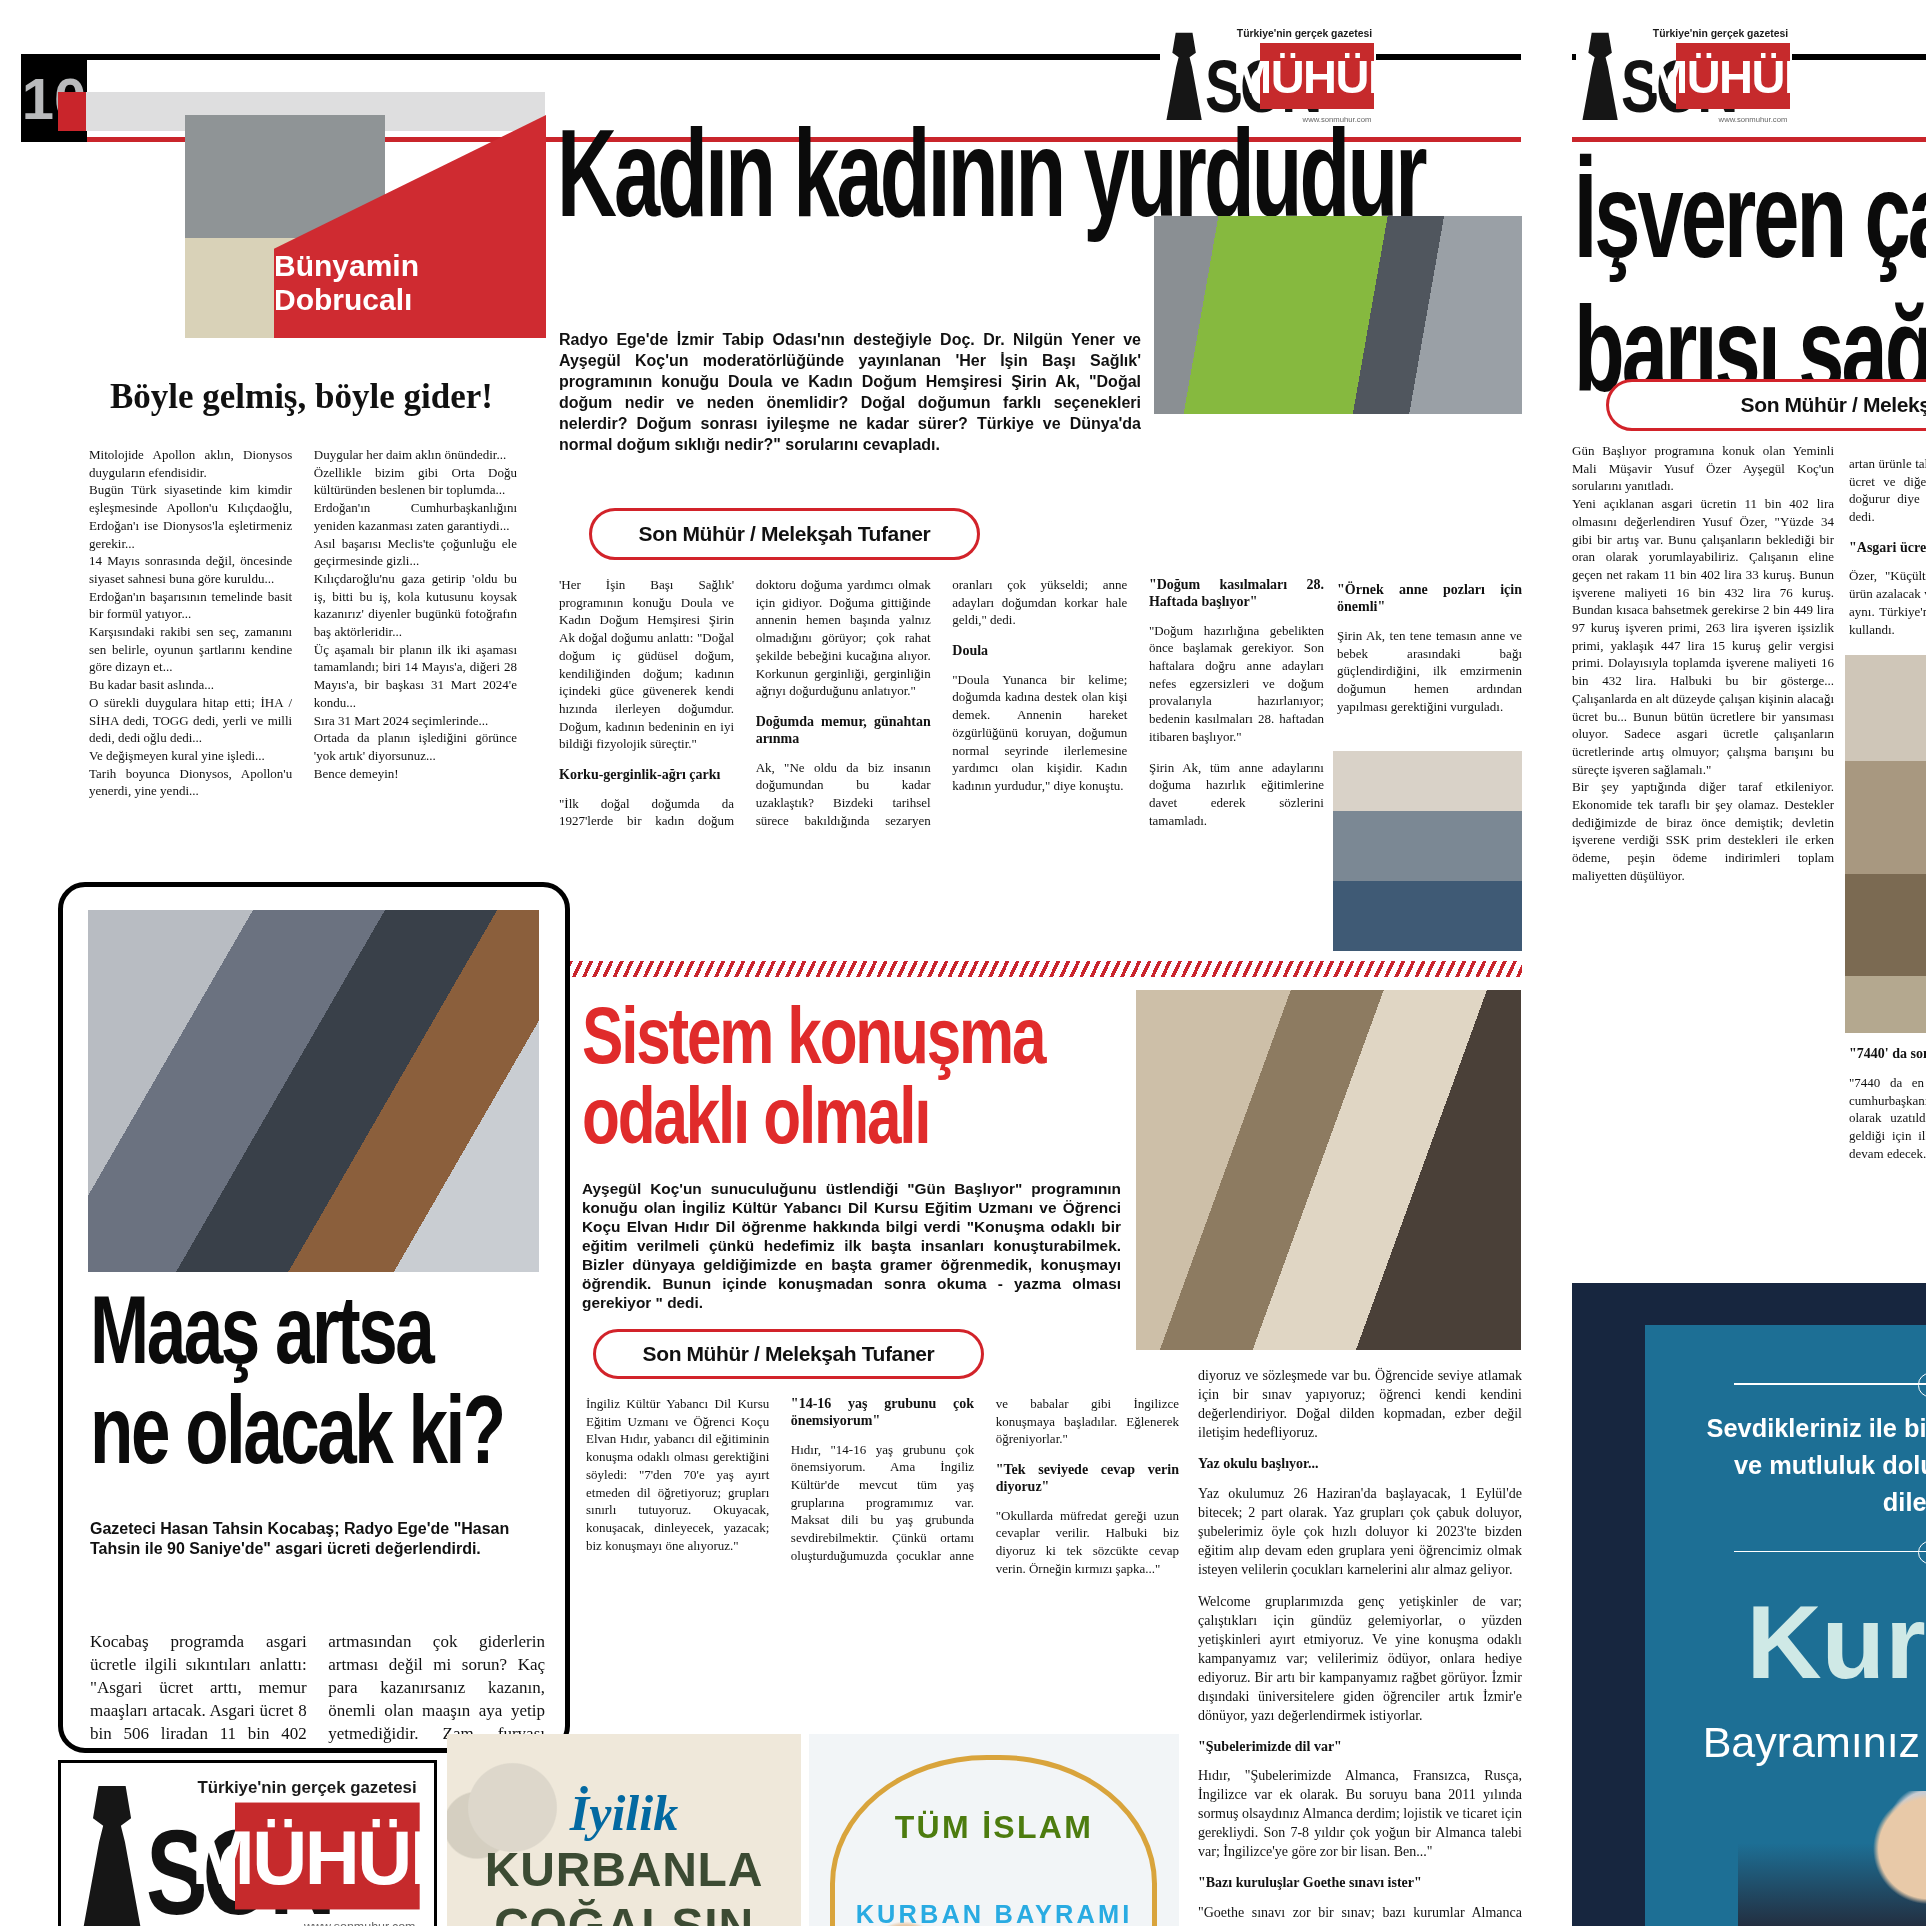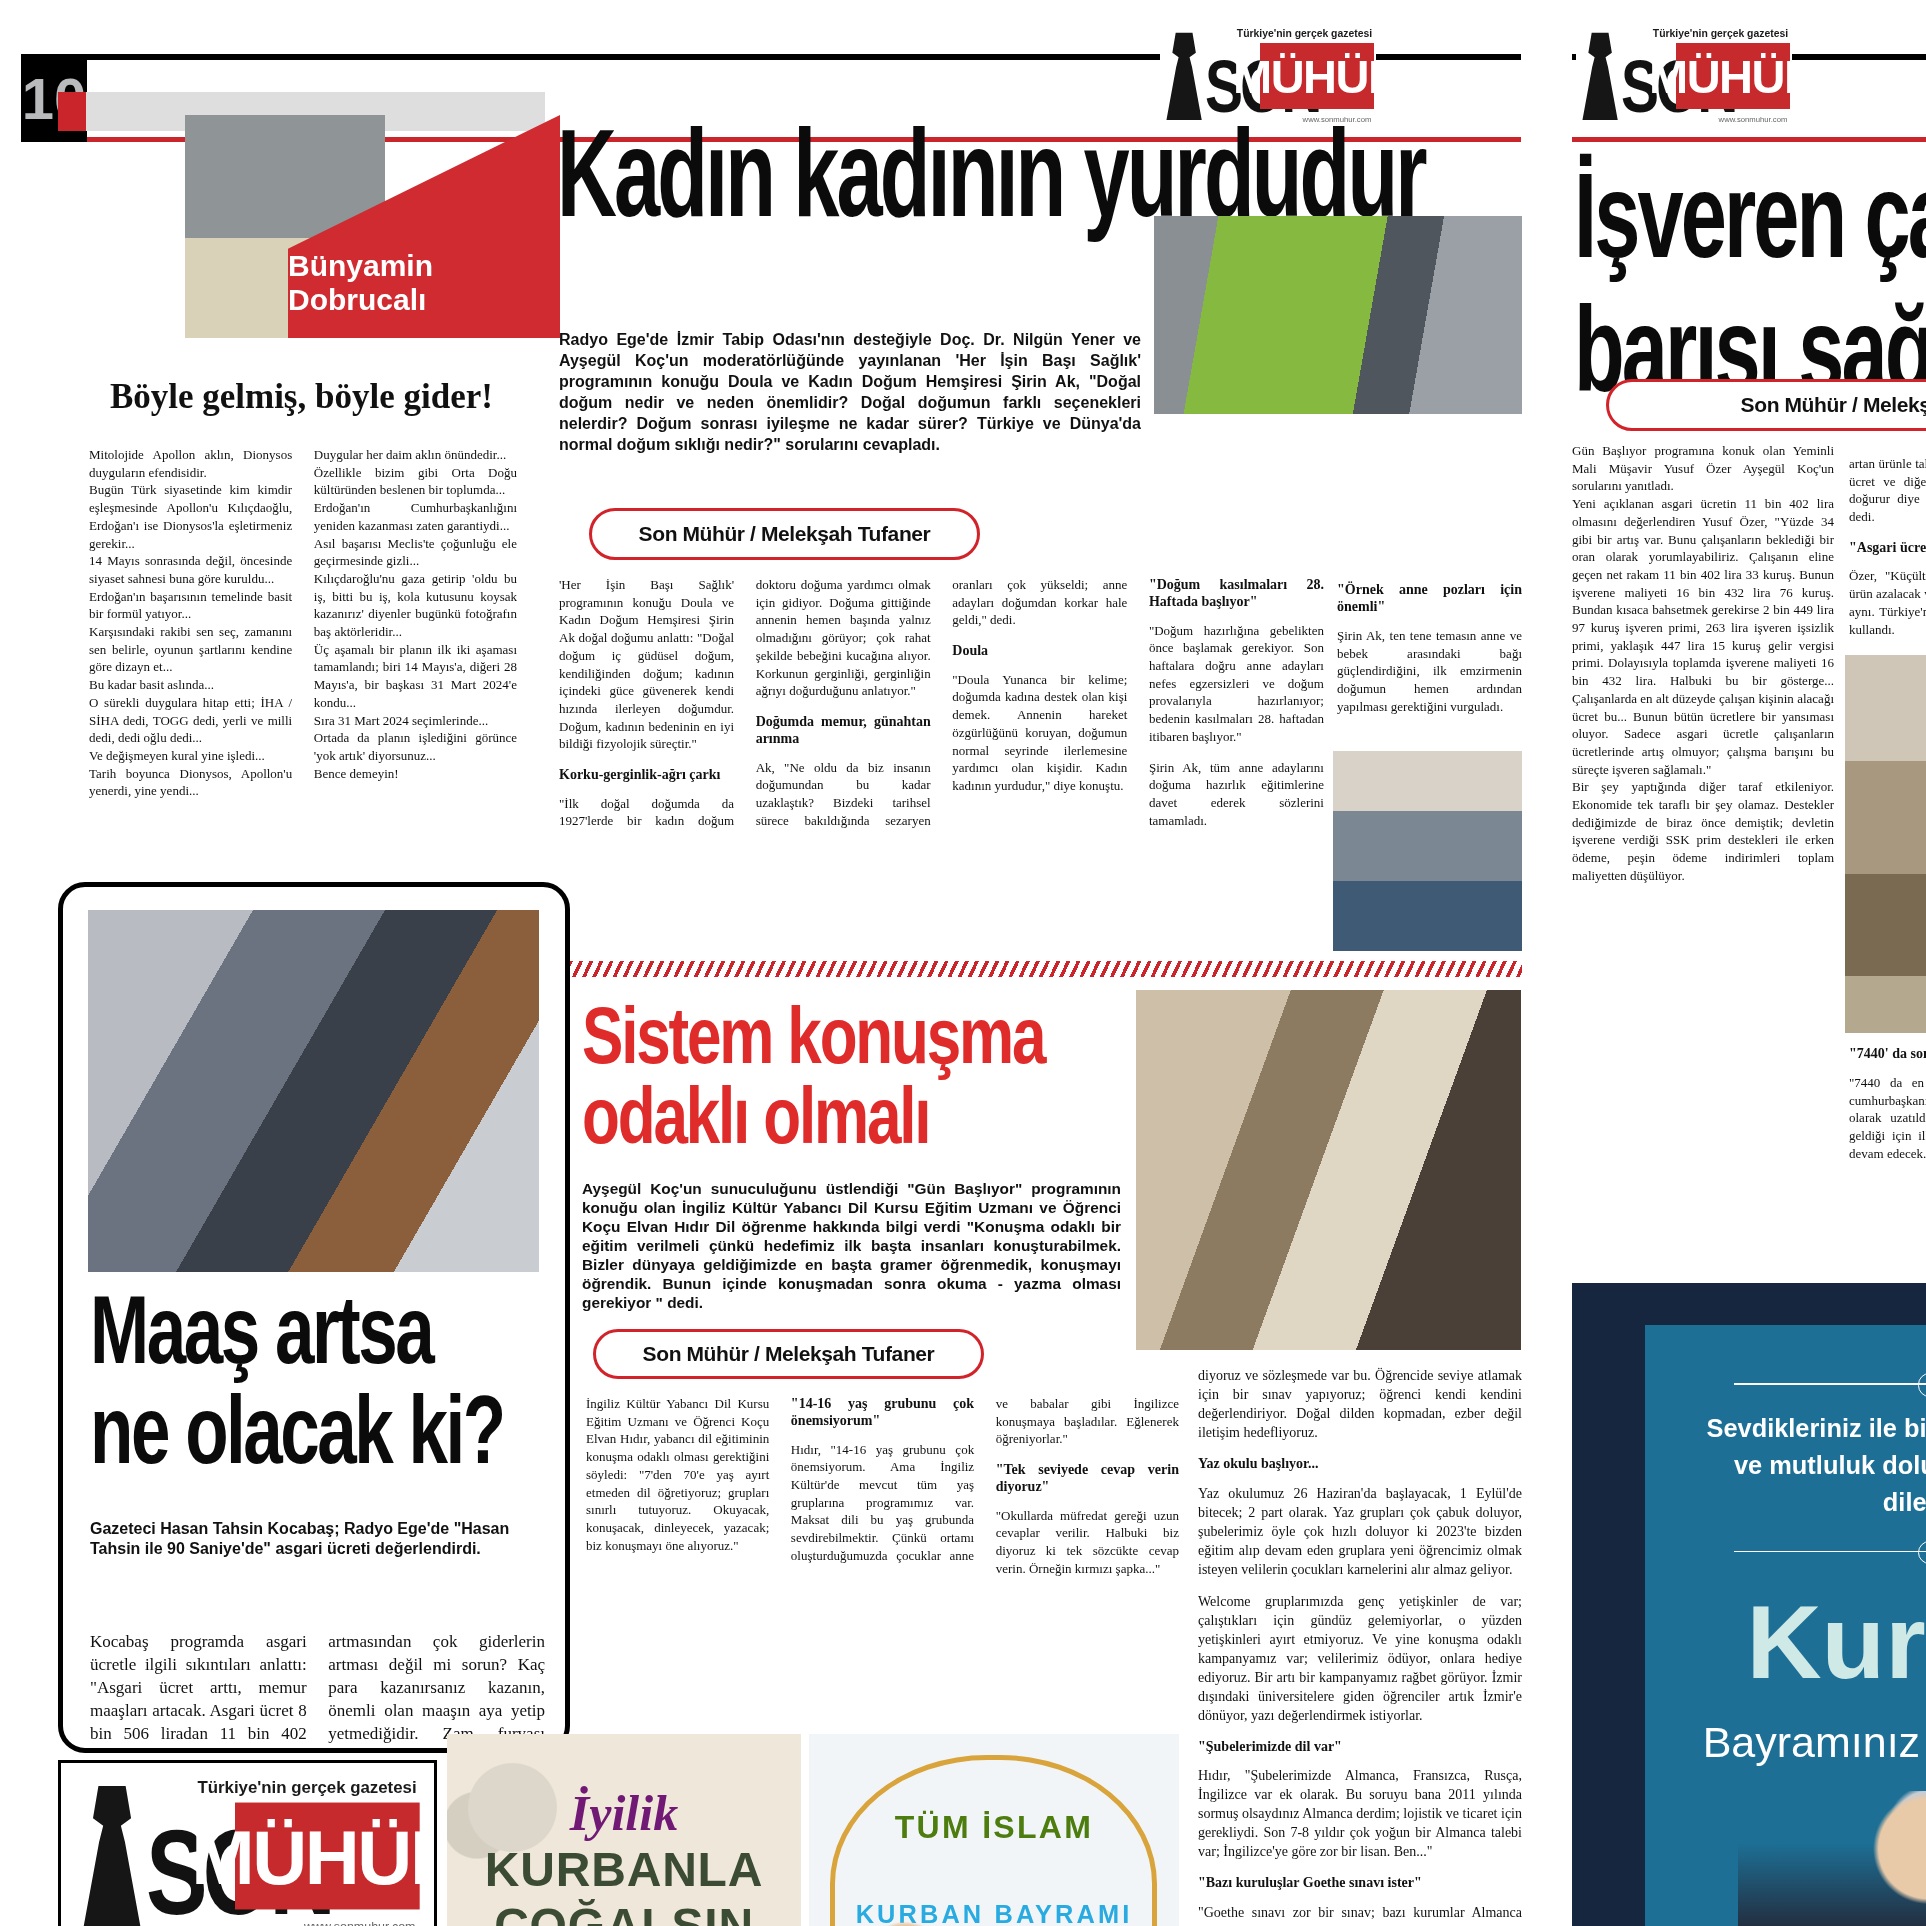--- a/index.html
+++ b/index.html
@@ -55,21 +55,21 @@
     <div class="tag">Türkiye'nin gerçek gazetesi</div>
     <div class="son">SON</div>
     <div class="muhur">MÜHÜR</div>
     <div class="web">www.sonmuhur.com</div>
   </div>
 
   <div class="abs" style="left:58px;top:92px;width:487px;height:776px;">
     <div class="abs" style="left:0;top:0;width:487px;height:39px;background:#dededf;"></div>
     <div class="abs" style="left:0;top:0;width:28px;height:39px;background:#c9252b;"></div>
     <div class="abs photo" style="left:127px;top:23px;width:200px;height:223px;background:linear-gradient(#8f9496 0 55%,#d9d2b8 55%);"></div>
-    <div class="abs" style="left:216px;top:23px;width:272px;height:223px;background:#cf2b31;clip-path:polygon(100% 0,100% 100%,0 100%,0 60%);display:flex;align-items:flex-end;justify-content:flex-start;padding-bottom:21px;box-sizing:border-box;margin-left:14px;">
+    <div class="abs" style="left:216px;top:23px;width:272px;height:223px;background:#cf2b31;clip-path:polygon(100% 0,100% 100%,0 100%,0 60%);display:flex;align-items:flex-end;justify-content:flex-start;padding-bottom:21px;box-sizing:border-box;">
       <span style="color:#fff;font-size:30px;font-weight:600;">Bünyamin Dobrucalı</span>
     </div>
     <div class="abs serif" style="left:15.4px;top:285px;width:456px;text-align:center;font-size:35px;font-weight:700;">Böyle gelmiş, böyle gider!</div>
     <div class="abs serif just cols2 pre body-sm" style="left:31px;top:354px;width:428px;height:416px;overflow:hidden;">Mitolojide Apollon aklın, Dionysos duyguların efendisidir.
 Bugün Türk siyasetinde kim kimdir eşleşmesinde Apollon'u Kılıçdaoğlu, Erdoğan'ı ise Dionysos'la eşletirmeniz gerekir...
 14 Mayıs sonrasında değil, öncesinde siyaset sahnesi buna göre kuruldu...
 Erdoğan'ın başarısının temelinde basit bir formül yatıyor...
 Karşısındaki rakibi sen seç, zamanını sen belirle, oyunun şartlarını kendine göre dizayn et...
 Bu kadar basit aslında...
 O sürekli duygulara hitap etti; İHA / SİHA dedi, TOGG dedi, yerli ve milli dedi, dedi oğlu dedi...
@@ -155,21 +155,21 @@
       <div class="tag">Türkiye'nin gerçek gazetesi</div>
       <div class="son">SON</div>
       <div class="muhur">MÜHÜR</div>
       <div class="web">www.sonmuhur.com</div>
     </div>
 
   </div>
 
   <div class="abs" style="left:447px;top:1734px;width:354px;height:715px;background:#efe8da;overflow:hidden;">
     <div class="abs" style="left:-23px;top:-15.4px;width:177px;height:177px;border-radius:50%;background:radial-gradient(circle,#d9d4c8 0 35%,transparent 36%),radial-gradient(circle at 30% 60%,#cfcabc 0 20%,transparent 21%);opacity:.8;"></div>
-    <div class="abs script" style="left:0;top:50px;width:354px;text-align:center;font-size:50px;color:#701a75;font-weight:700;">İyilik</div>
+    <div class="abs script" style="left:0;top:50px;width:354px;text-align:center;font-size:50px;color:#0369a1;font-weight:700;">İyilik</div>
     <div class="abs" style="left:0;top:108px;width:354px;text-align:center;font-size:48px;font-weight:900;color:#3c4b33;letter-spacing:0.8px;">KURBANLA</div>
     <div class="abs" style="left:0;top:164px;width:354px;text-align:center;font-size:48px;font-weight:900;color:#3c4b33;letter-spacing:0.8px;">ÇOĞALSIN</div>
 
   </div>
 
   <div class="abs" style="left:809px;top:1734px;width:370px;height:717px;background:#f2f5f7;overflow:hidden;">
     <div class="abs" style="left:21px;top:21px;width:327px;height:339px;border:5.4px solid #d9a43c;border-radius:48% 48% 0 0 / 38% 38% 0 0;box-sizing:border-box;"></div>
     <div class="abs" style="left:0;top:75px;width:370px;text-align:center;font-size:32px;font-weight:800;color:#4d7c0f;letter-spacing:2.3px;">TÜM İSLAM</div>
     <div class="abs" style="left:0;top:166px;width:370px;text-align:center;font-size:25.4px;font-weight:800;color:#29abe2;letter-spacing:3.1px;">KURBAN BAYRAMI</div>
 

